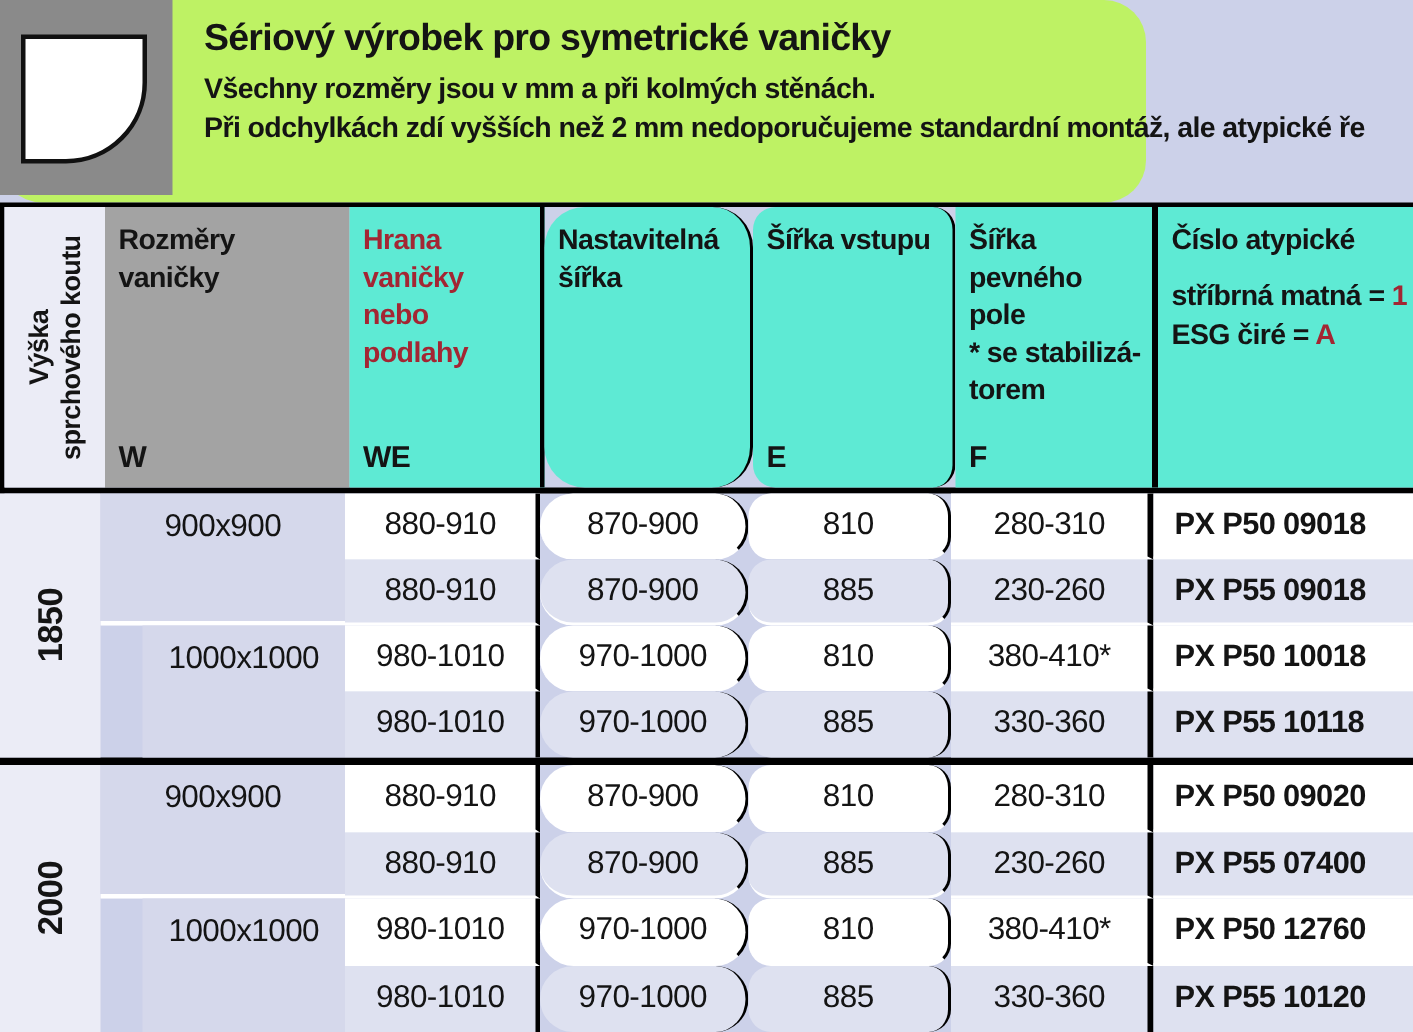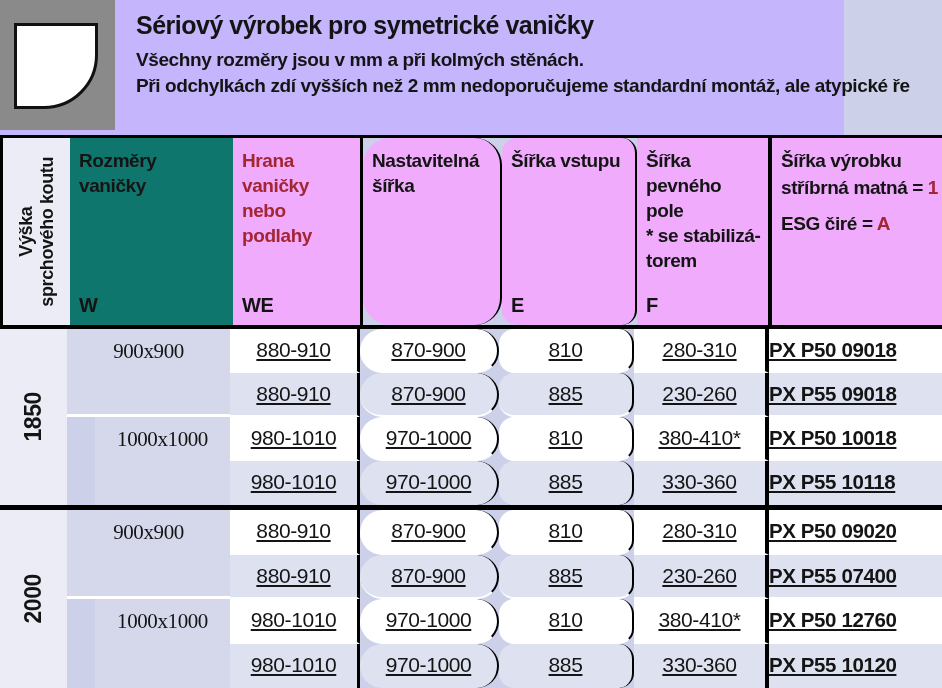--- a/index.html
+++ b/index.html
@@ -1,65 +1,65 @@
 <!DOCTYPE html>
 <html><head>
 <meta charset="utf-8">
 <style>
   * { margin:0; padding:0; box-sizing:border-box; }
   html,body { width:942px; height:688px; }
   body { font-family:"Liberation Sans", sans-serif; color:#141414; }
   .page { position:relative; width:942px; height:688px; background:#ccd1e9; overflow:hidden; }
 
   
-  .band { position:absolute; left:0; top:0; width:844px; height:135px; background:#c4b5fd; }
+  .band { position:absolute; left:0; top:0; width:764px; height:135px; background:#bef264;border-radius:28px; }
   .gray-block { position:absolute; left:0; top:0; width:115px; height:130px; background:#8a8a8a; }
   .tray-icon { position:absolute; left:14px; top:23px; width:84px; height:86px; background:#ffffff;
                border:3px solid #111; border-radius:0 0 54px 0; }
   .titles { position:absolute; left:136px; top:11px; width:810px; }
   .page-title { font-size:25px; font-weight:bold; letter-spacing:-0.5px; margin-bottom:7px; white-space:nowrap; }
   .page-sub { font-size:19px; font-weight:bold; letter-spacing:-0.4px; line-height:26px; white-space:nowrap; overflow:hidden; }
 
   
   .ptable { position:absolute; left:0; top:135px; width:942px; border-top:3px solid #000; }
   .grid { display:grid; grid-template-columns:67px 163px 130px 139px 135px 135px 173px; }
 
   .thead { height:191px; border-bottom:4px solid #000; border-left:3px solid #000; }
-  .hc { background:#f0abfc; padding:10px 3px 7px 9px; display:flex; flex-direction:column;
+  .hc { background:#5eead4; padding:10px 3px 7px 9px; display:flex; flex-direction:column;
         justify-content:space-between; font-weight:bold; font-size:19px; line-height:25px; letter-spacing:-0.4px; }
   .hc-label { white-space:pre-line; }
   .hc-code { font-size:20px; }
   .hc-height { background:#ebecf6; padding:0; align-items:center; justify-content:center; flex-direction:row; }
-  .hc-w { background:#0f766e;gap:34px; }
+  .hc-w { background:#a3a3a3;gap:34px; }
   .red { color:#a32633; }
   .k-we { border-right:3px solid #000; }
   .k-adj { border-right:2px solid #000;border-radius:27px; }
   .k-e { border-right:2px solid #000;border-radius:15px; }
   .k-f { border-right:4px solid #000; }
   .vtext { writing-mode:vertical-rl; transform:rotate(180deg); white-space:pre-line;
            text-align:center; font-weight:bold; font-size:18px; line-height:21px; letter-spacing:-0.4px; }
-  .legend { font-size:19px; line-height:26px; margin-top:2px; white-space:nowrap; }
+  .legend { font-size:19px; line-height:26px; margin-top:12px; white-space:nowrap; }
   .note { white-space:pre-line; }
 
   
   .sec { grid-auto-flow:row; }
   .sec-1850 { grid-template-rows:repeat(4,44px); border-bottom:5px solid #000; }
   .sec-2000 { grid-template-rows:repeat(4,44.5px); }
   .c-height { grid-column:1; grid-row:1/5; background:#ebecf6; display:flex; align-items:center; justify-content:center; }
   .c-height .vtext { font-size:23px; }
   .c-wgroup { grid-column:2; background:#d5d8eb; text-align:center; font-size:21px;
-              letter-spacing:-0.4px; line-height:44px;font-family:Liberation Serif, serif; }
+              letter-spacing:-0.4px; line-height:44px; }
   .wg-a { grid-row:1/3; border-bottom:3px solid #fff; }
   .wg-b { grid-row:3/5;margin-left:28px; }
   .cv { text-align:center; font-size:21px; letter-spacing:-0.4px; line-height:42px;
-        border-bottom:2px solid #fff; overflow:hidden;text-decoration:underline; }
+        border-bottom:2px solid #fff; overflow:hidden; }
   .row-w { background:#ffffff; }
   .row-l { background:#dee1f0; }
   .lastrow { border-bottom:none; }
-  .c-prod { text-align:left; font-weight:bold; font-size:20.5px; white-space:nowrap; }
+  .c-prod { text-align:left; padding-left:14px; font-weight:bold; font-size:20.5px; white-space:nowrap; }
 </style>
 </head>
 <body>
 
 <div class="page">
 
   <div class="band">
     <div class="gray-block">
       <div class="tray-icon"></div>
     </div>
@@ -100,23 +100,23 @@
       <div class="hc k-f">
         <span><span class="hc-label">Šířka
 pevného
 pole</span><br>
         <span class="note">* se stabilizá-
 torem</span></span>
         <span class="hc-code">F</span>
       </div>
       <div class="hc">
         <span>
-          <span class="hc-label">Šířka výrobku</span>
+          <span class="hc-label">Číslo atypické</span>
           <div class="legend"><span>stříbrná matná = </span><span class="red">1</span></div>
-          <div class="legend" style="margin-top:10px;"><span>ESG čiré = </span><span class="red">A</span></div>
+          <div class="legend" style="margin-top:0;"><span>ESG čiré = </span><span class="red">A</span></div>
         </span>
       </div>
     </div>
 
     <div class="grid sec sec-1850">
       <div class="c-height">
         <span class="vtext">1850</span>
       </div>
       <div class="c-wgroup wg-a">900x900</div>
 

